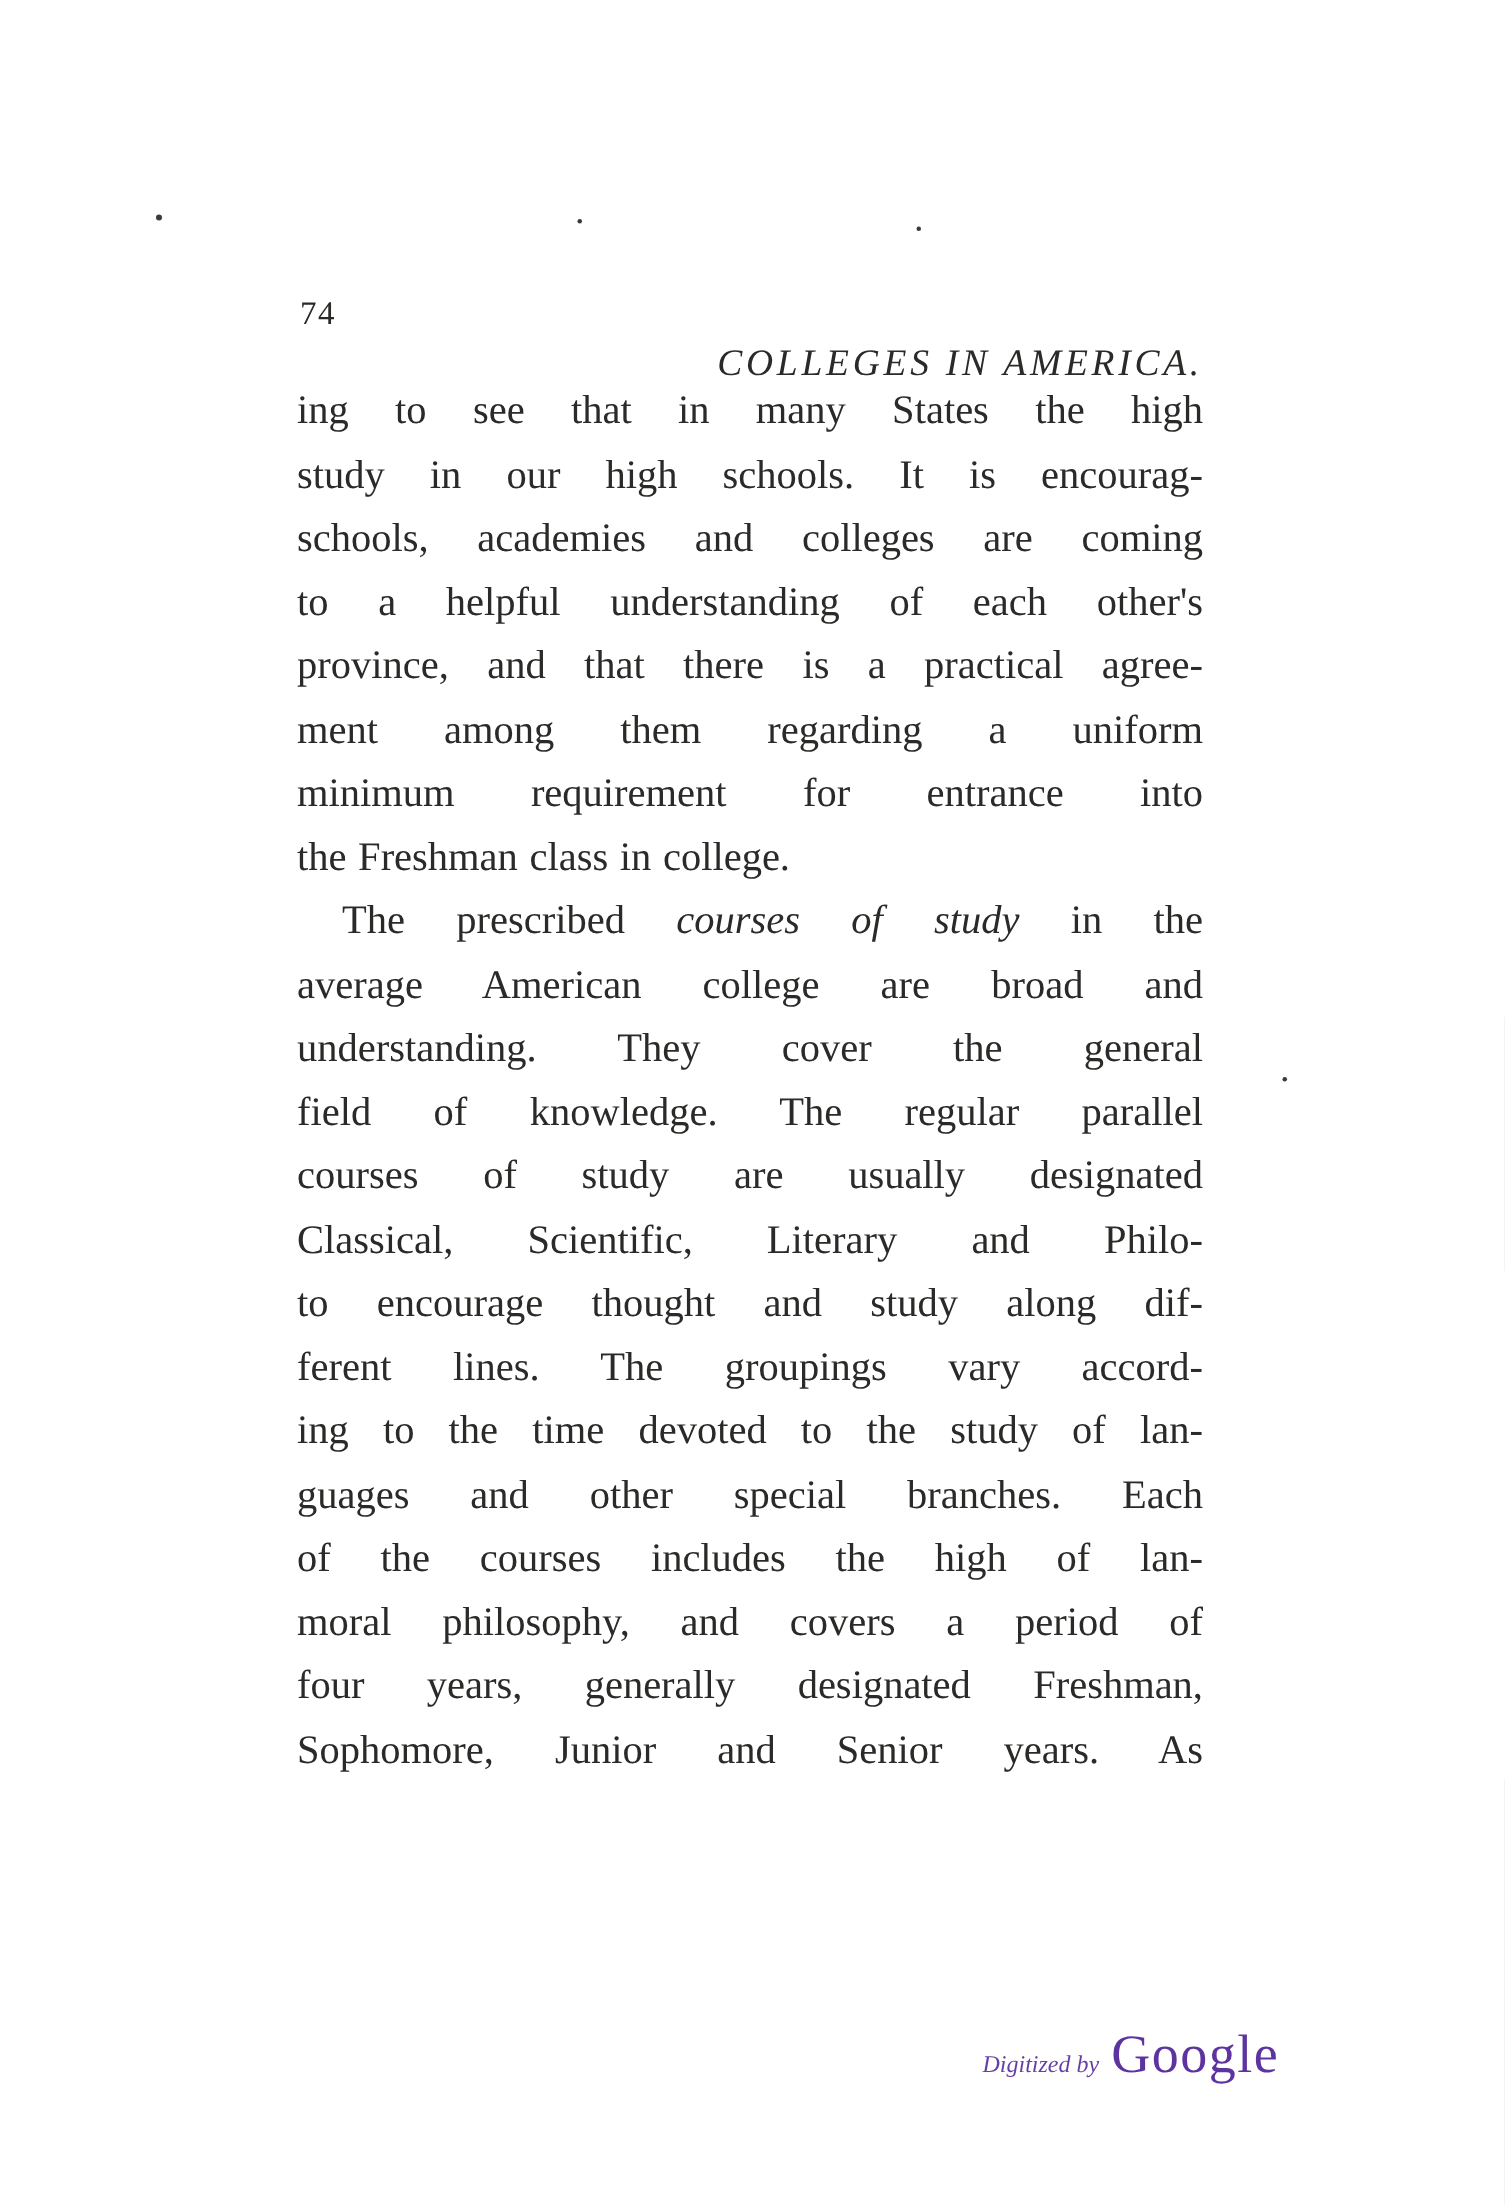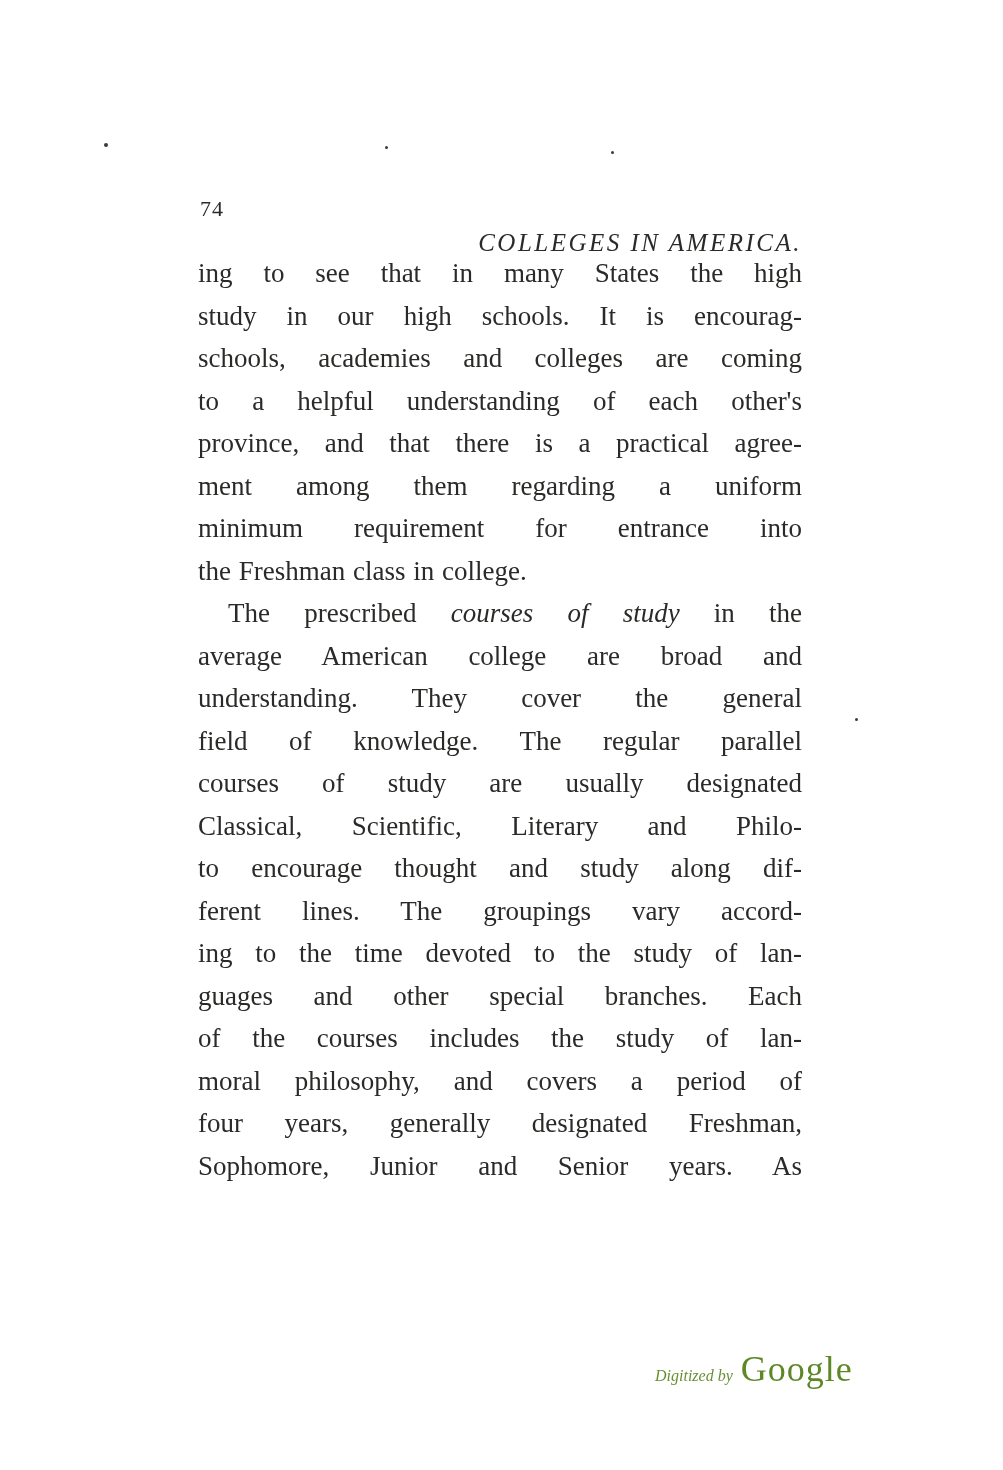--- a/index.html
+++ b/index.html
@@ -56,21 +56,21 @@
     text-align-last: justify;
   }
   .line.indent {
     text-indent: 30px;
   }
   .it { font-style: italic; }
   .watermark {
     position: absolute;
     top: 1348px;
     left: 655px;
-    color: #4d7c0f;
+    color: #4c1d95;
     display: flex;
     align-items: baseline;
     gap: 8px;
     user-select: none;
   }
   .watermark .wm-small {
     font-size: 16px;
     font-style: italic;
     opacity: 0.85;
   }
@@ -112,21 +112,21 @@
       <div class="line just indent"><span>The prescribed </span><span class="it">courses of study</span><span> in the</span></div>
       <div class="line just"><span>average American college are broad and</span></div>
       <div class="line just"><span>understanding.  They cover the general</span></div>
       <div class="line just"><span>field of knowledge.  The regular parallel</span></div>
       <div class="line just"><span>courses of study are usually designated</span></div>
       <div class="line just"><span>Classical, Scientific, Literary and Philo-</span></div>
       <div class="line just"><span>to encourage thought and study along dif-</span></div>
       <div class="line just"><span>ferent lines.  The groupings vary accord-</span></div>
       <div class="line just"><span>ing to the time devoted to the study of lan-</span></div>
       <div class="line just"><span>guages and other special branches.  Each</span></div>
-      <div class="line just"><span>of the courses includes the study of lan-</span></div>
+      <div class="line just"><span>of the courses includes the high of lan-</span></div>
       <div class="line just"><span>moral philosophy, and covers a period of</span></div>
       <div class="line just"><span>four years, generally designated Freshman,</span></div>
       <div class="line just"><span>Sophomore, Junior and Senior years.  As</span></div>
     </div>
 
   <div class="watermark">
     <span class="wm-small">Digitized by</span>
     <span class="wm-brand">Google</span>
   </div>
 

